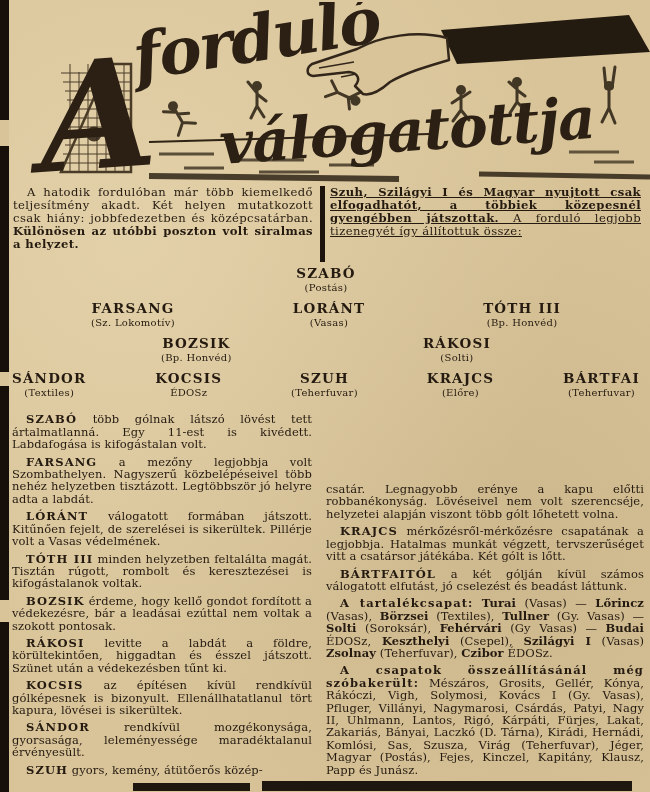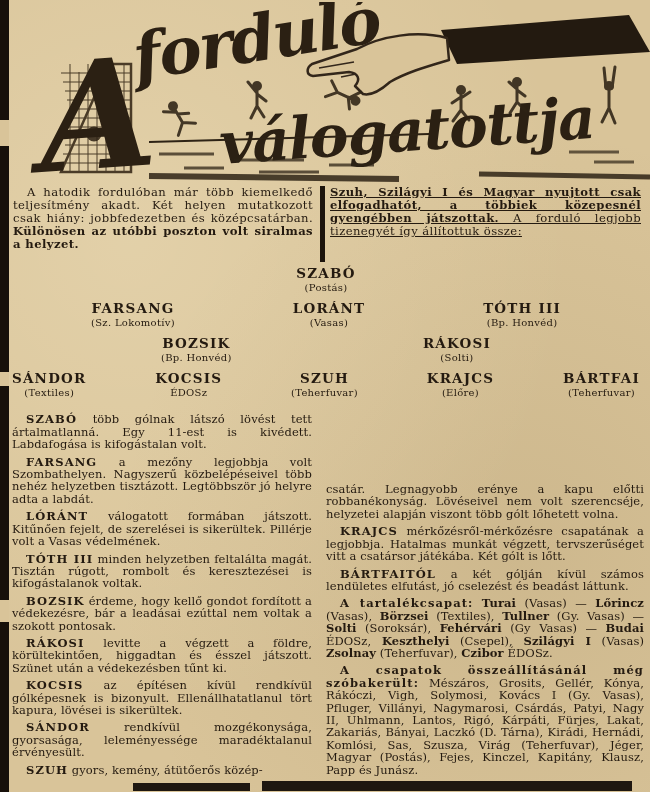--- a/index.html
+++ b/index.html
@@ -207,30 +207,30 @@
     </div>
   </div>
 
   <div class="body-cols">
     <div class="col-left">
       <p class="para"><b class="lead">SZABÓ</b> <span>több gólnak látszó lövést tett ártalmatlanná. Egy 11-est is kivédett. Labdafogása is kifogástalan volt.</span></p>
       <p class="para"><b class="lead">FARSANG</b> <span>a mezőny legjobbja volt Szombathelyen. Nagyszerű közbelépéseivel több nehéz helyzetben tisztázott. Legtöbbször jó helyre adta a labdát.</span></p>
       <p class="para"><b class="lead">LÓRÁNT</b> <span>válogatott formában játszott. Kitűnően fejelt, de szerelései is sikerültek. Pillérje volt a Vasas védelmének.</span></p>
       <p class="para"><b class="lead">TÓTH III</b> <span>minden helyzetben feltalálta magát. Tisztán rúgott, rombolt és keresztezései is kifogástalanok voltak.</span></p>
       <p class="para"><b class="lead">BOZSIK</b> <span>érdeme, hogy kellő gondot fordított a védekezésre, bár a leadásai ezúttal nem voltak a szokott pontosak.</span></p>
-      <p class="para"><b class="lead">RÁKOSI</b> <span>levitte a végzett a földre, körültekintően, higgadtan és ésszel játszott. Szünet után a védekezésben tűnt ki.</span></p>
+      <p class="para"><b class="lead">RÁKOSI</b> <span>levitte a labdát a földre, körültekintően, higgadtan és ésszel játszott. Szünet után a védekezésben tűnt ki.</span></p>
       <p class="para"><b class="lead">KOCSIS</b> <span>az építésen kívül rendkívül gólképesnek is bizonyult. Ellenállhatatlanul tört kapura, lövései is sikerültek.</span></p>
       <p class="para"><b class="lead">SÁNDOR</b> <span>rendkívül mozgékonysága, gyorsasága, leleményessége maradéktalanul érvényesült.</span></p>
       <p class="para"><b class="lead">SZUH</b> <span>gyors, kemény, átütőerős közép-</span></p>
     </div>
     <div class="col-divider"></div>
     <div class="col-right">
       <p class="para no-indent"><span>csatár. Legnagyobb erénye a kapu előtti robbanékonyság. Lövéseivel nem volt szerencséje, helyzetei alapján viszont több gólt lőhetett volna.</span></p>
       <p class="para"><b class="lead">KRAJCS</b> <span>mérkőzésről-mérkőzésre csapatának a legjobbja. Hatalmas munkát végzett, tervszerűséget vitt a csatársor játékába. Két gólt is lőtt.</span></p>
-      <p class="para"><b class="lead">BÁRTFAITÓL</b> <span>a két gólján kívül számos lendületes elfutást, jó cselezést és beadást láttunk.</span></p>
+      <p class="para"><b class="lead">BÁRTFAITÓL</b> <span>a két gólján kívül számos válogatott elfutást, jó cselezést és beadást láttunk.</span></p>
       <p class="para"><b class="lead">A tartalékcsapat:</b> <span><b>Turai</b><span> (Vasas) — </span><b>Lőrincz</b><span> (Vasas), </span><b>Börzsei</b><span> (Textiles), </span><b>Tullner</b><span> (Gy. Vasas) — </span><b>Solti</b><span> (Soroksár), </span><b>Fehérvári</b><span> (Gy Vasas) — </span><b>Budai</b><span> ÉDOSz, </span><b>Keszthelyi</b><span> (Csepel), </span><b>Szilágyi I</b><span> (Vasas) </span><b>Zsolnay</b><span> (Teherfuvar), </span><b>Czibor</b><span> ÉDOSz.</span></span></p>
       <p class="para"><b class="lead">A csapatok összeállításánál még szóbakerült:</b> <span>Mészáros, Grosits, Gellér, Kónya, Rákóczi, Vigh, Solymosi, Kovács I (Gy. Vasas), Pfluger, Villányi, Nagymarosi, Csárdás, Patyi, Nagy II, Uhlmann, Lantos, Rigó, Kárpáti, Fürjes, Lakat, Zakariás, Bányai, Laczkó (D. Tárna), Kirádi, Hernádi, Komlósi, Sas, Szusza, Virág (Teherfuvar), Jéger, Magyar (Postás), Fejes, Kinczel, Kapitány, Klausz, Papp és Junász.</span></p>
     </div>
   </div>
 
   <div class="rule rule-a"></div>
   <div class="rule rule-b"></div>
 
 </div>
 

